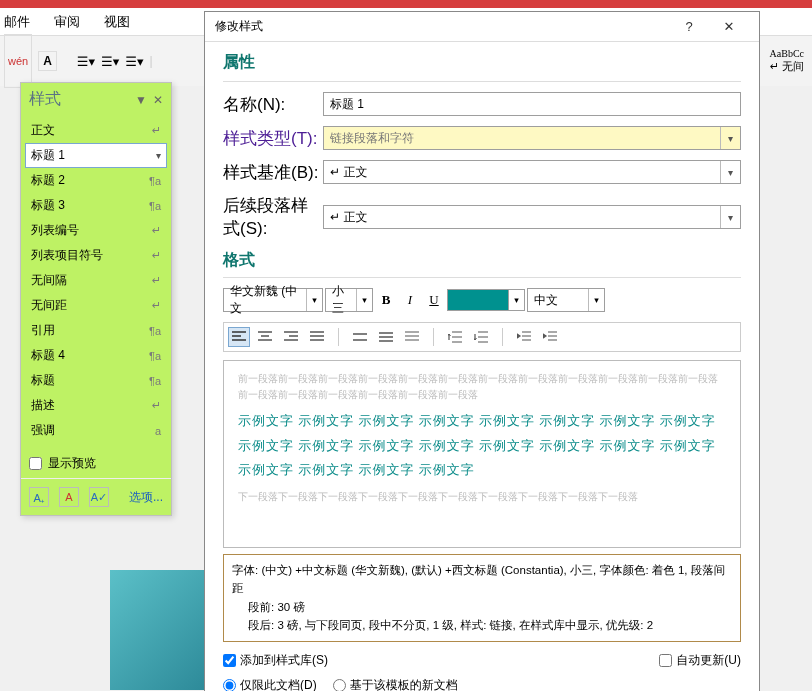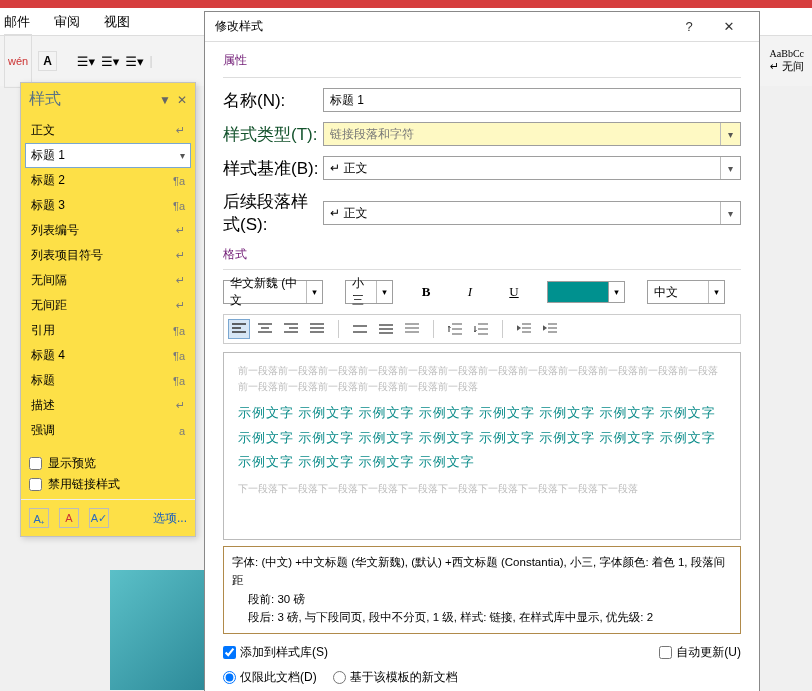--- a/index.html
+++ b/index.html
@@ -5,21 +5,21 @@
 * { box-sizing: border-box; margin: 0; padding: 0; }
 body { font-family: "Microsoft YaHei", sans-serif; font-size: 12px; background: #f0f0f0; width: 812px; height: 691px; position: relative; overflow: hidden; }
 
 
 .ribbon-red { background: #d63e3e; height: 8px; }
 .ribbon-tabs { background: #fff; height: 28px; display: flex; align-items: center; gap: 24px; padding-left: 4px; border-bottom: 1px solid #ddd; font-size: 13px; }
 .ribbon-tools { background: #f3f3f3; height: 50px; display: flex; align-items: center; padding-left: 4px; gap: 6px; }
 .ribbon-right { position: absolute; right: 0; top: 36px; height: 50px; display: flex; align-items: center; padding: 0 8px; font-size: 11px; flex-direction: column; justify-content: center; }
 
 
-.styles-pane { position: absolute; left: 20px; top: 82px; width: 176px; background: #fde047; border: 1px solid #c0c0c0; box-shadow: 2px 2px 6px rgba(0,0,0,0.15); }
+.styles-pane { position: absolute; left: 20px; top: 82px; width: 152px; background: #bef264; border: 1px solid #c0c0c0; box-shadow: 2px 2px 6px rgba(0,0,0,0.15); }
 .styles-pane-header { display: flex; align-items: center; padding: 6px 8px; color: #5b7384; font-size: 16px; }
 .styles-pane-header .spacer { flex: 1; }
 .styles-pane-header .arrow, .styles-pane-header .close { cursor: pointer; margin-left: 6px; font-size: 12px; color: #666; }
 .styles-list { padding: 2px 4px; }
 .style-item { display: flex; align-items: center; justify-content: space-between; padding: 4px 6px; font-size: 12px; cursor: pointer; }
 .style-item.selected { border: 1px solid #7aa7d1; background: #fff; padding: 3px 5px; }
 .style-item .marker { color: #7a7a7a; font-size: 11px; }
 .style-item .dd { color: #555; font-size: 10px; }
 .pane-checks { padding: 8px 8px 4px; }
 .pane-check { display: flex; align-items: center; gap: 6px; padding: 2px 0; }
@@ -29,32 +29,32 @@
 .pane-footer .spacer { flex: 1; }
 .pane-footer .options { color: #1a5fbf; cursor: pointer; }
 
 
 .dialog { position: absolute; left: 204px; top: 11px; width: 556px; height: 691px; background: #fff; border: 1px solid #888; }
 .dialog-title { height: 30px; background: #fff; border-bottom: 1px solid #ddd; display: flex; align-items: center; padding: 0 10px; font-size: 12px; }
 .dialog-title .spacer { flex: 1; }
 .title-btn { width: 40px; height: 28px; display: flex; align-items: center; justify-content: center; cursor: pointer; font-size: 13px; color: #333; }
 
 .dialog-body { padding: 10px 18px 14px; }
-.section-label { font-size: 12px; color: #701a75; margin-bottom: 8px; }
+.section-label { font-size: 16px; color: #0f766e; margin-bottom: 8px; font-weight: bold; }
 .section-label.formatsec { margin-top: 4px; margin-bottom: 6px; }
 .hr { border-top: 1px solid #ddd; margin-bottom: 10px; }
 
 .field-row { display: flex; align-items: center; margin-bottom: 10px; }
 .field-label { width: 100px; font-size: 17px; }
 .field-input { flex: 1; height: 24px; border: 1px solid #9e9e9e; padding: 0 6px; font-size: 12px; }
 .field-select { flex: 1; height: 24px; border: 1px solid #9e9e9e; background: #fff; font-size: 12px; padding: 0 6px; position: relative; display: flex; align-items: center; cursor: pointer; }
 .field-select.disabled { background: #fef9c3; color: #777; }
 .field-select .sel-arrow { position: absolute; right: 0; top: 0; width: 20px; height: 100%; border-left: 1px solid #bbb; display: flex; align-items: center; justify-content: center; font-size: 10px; color: #555; }
 
-.format-toolbar { display: flex; align-items: center; gap: 22px; margin-bottom: 10px; }
+.format-toolbar { display: flex; align-items: center; gap: 2px; margin-bottom: 10px; }
 .fmt-select { height: 24px; border: 1px solid #9e9e9e; background: #fff; font-size: 12px; padding: 0 18px 0 6px; position: relative; display: flex; align-items: center; cursor: pointer; }
 .fmt-select .sel-arrow { position: absolute; right: 0; top: 0; width: 16px; height: 100%; border-left: 1px solid #bbb; display: flex; align-items: center; justify-content: center; font-size: 9px; }
 .fmt-btn { width: 22px; height: 22px; display: flex; align-items: center; justify-content: center; font-size: 13px; font-family: Georgia, serif; cursor: pointer; border: 1px solid transparent; }
 .fmt-color { width: 78px; height: 22px; background: #00918f; border: 1px solid #9e9e9e; position: relative; cursor: pointer; }
 .fmt-color .sel-arrow { position: absolute; right: 0; top: 0; width: 16px; height: 100%; border-left: 1px solid #9e9e9e; background: #fff; display: flex; align-items: center; justify-content: center; font-size: 9px; }
 
 .para-toolbar { display: flex; align-items: center; gap: 4px; border: 1px solid #ccc; padding: 4px; margin-bottom: 8px; }
 .para-btn { width: 22px; height: 20px; display: flex; align-items: center; justify-content: center; cursor: pointer; border: 1px solid transparent; }
 .para-btn.active { border-color: #7aa7d1; background: #d6e6f5; }
 .para-sep { width: 1px; height: 18px; background: #ccc; margin: 0 6px; }
@@ -165,24 +165,20 @@
       <div class="style-item">
         <span>强调</span>
         <span class="marker">a</span>
       </div>
     </div>
   <div class="pane-checks">
     <label class="pane-check">
         <input type="checkbox" style="">
         <span>显示预览</span>
       </label>
-    <label class="pane-check">
-        <input type="checkbox" style="">
-        <span>禁用链接样式</span>
-      </label>
   </div>
   <div class="pane-footer">
     <div class="icons">
       <div class="iconbtn">A₊</div>
       <div class="iconbtn">
           <span style="color:#c33">A</span>
         </div>
       <div class="iconbtn">A✓</div>
     </div>
     <span class="spacer"></span>
@@ -199,21 +195,21 @@
   </div>
   <div class="dialog-body">
     <div class="section-label">属性</div>
     <div class="hr"></div>
 
     <div class="field-row">
       <div class="field-label">名称(N):</div>
       <input class="field-input" style="background: rgb(255, 255, 255);" value="标题 1">
     </div>
     <div class="field-row">
-      <div class="field-label" style="color:#14532d">样式类型(T):</div>
+      <div class="field-label" style="color:#4c1d95">样式类型(T):</div>
       <div class="field-select disabled">
         <span>链接段落和字符</span>
         <span class="sel-arrow">▾</span>
       </div>
     </div>
     <div class="field-row">
       <div class="field-label">样式基准(B):</div>
       <div class="field-select">
         <span>↵ 正文</span>
         <span class="sel-arrow">▾</span>

